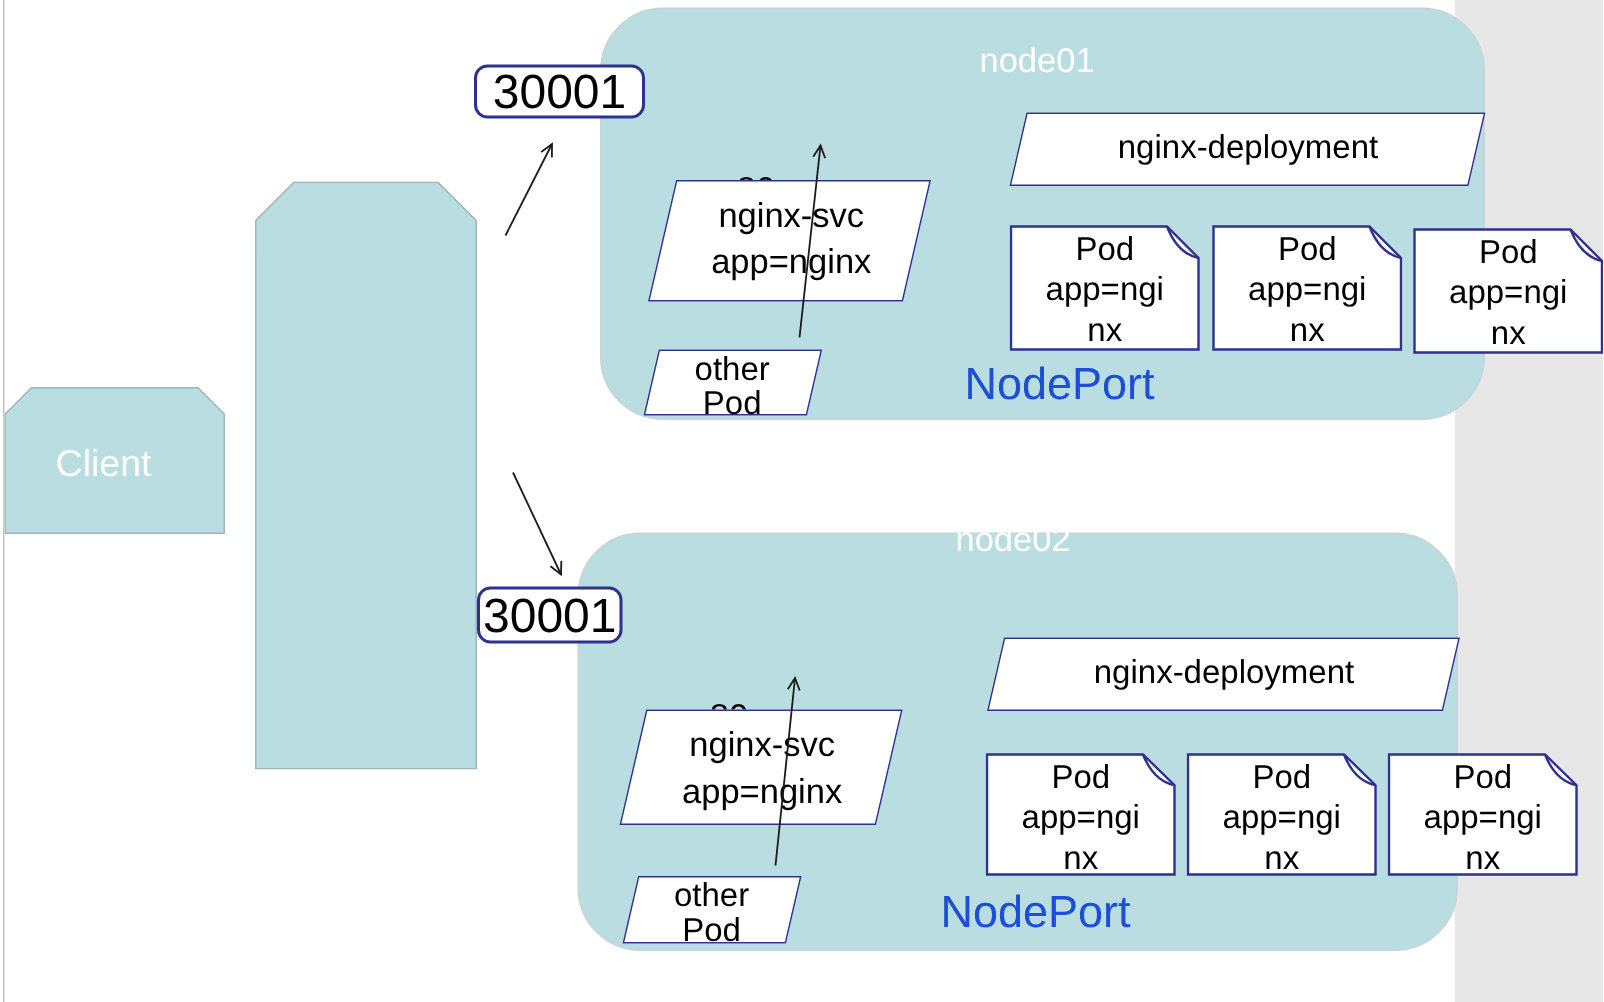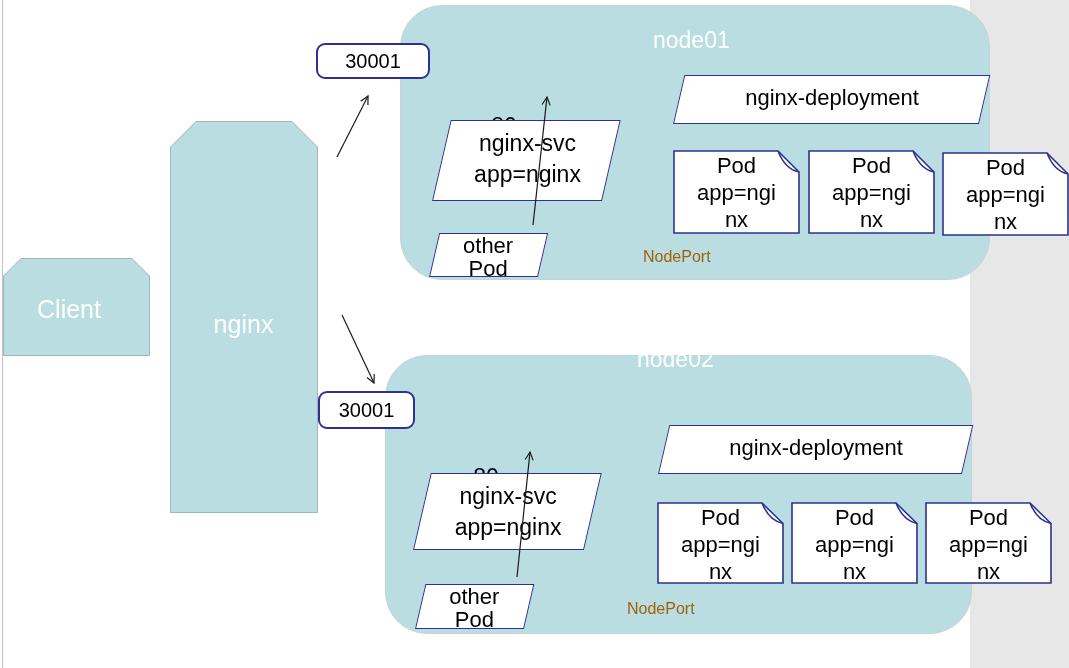--- a/index.html
+++ b/index.html
@@ -11,31 +11,31 @@
   .gray-strip{position:absolute;left:970px;top:0;width:99px;height:668px;background:#e7e7e7;}
 
   .node{
     position:absolute;background:#b9dde0;border:1px solid #c6d4d6;border-radius:42px;
   }
   .node01{left:400px;top:5px;width:588px;height:273px;}
   .node02{left:385px;top:355px;width:585px;height:277px;}
   .node-title{position:absolute;color:#ffffff;font-size:23px;line-height:26px;white-space:nowrap;}
   .node01-title{left:653px;top:27px;}
   .node02-title{left:637px;top:346px;}
-  .nodeport{position:absolute;color:#a16207;font-size:16px;line-height:26px;white-space:nowrap;}
+  .nodeport{position:absolute;color:#1d4ed8;font-size:30px;line-height:26px;white-space:nowrap;}
   .nodeport1{left:643px;top:244px;}
   .nodeport2{left:627px;top:596px;}
 
   .shape-svg{position:absolute;display:block;}
   .client-label{position:absolute;left:3px;top:295px;width:132px;text-align:center;color:#fff;font-size:25px;}
   .nginx-label{position:absolute;left:170px;top:310px;width:147px;text-align:center;color:#fff;font-size:25px;}
 
   .port-badge{
     position:absolute;background:#ffffff;border:2px solid #2e3192;border-radius:9px;
-    display:flex;align-items:center;justify-content:center;font-size:20px;color:#000;z-index:5;
+    display:flex;align-items:center;justify-content:center;font-size:32px;color:#000;z-index:5;
   }
   .port1{left:316px;top:43px;width:110px;height:32px;}
   .port2{left:318px;top:391px;width:93px;height:34px;}
 
   .para{
     position:absolute;background:#ffffff;border:1.5px solid #2e3192;
     transform:skewX(-13deg);transform-origin:0 100%;z-index:3;
   }
   .para-label{
     transform:skewX(13deg);display:block;width:100%;text-align:center;
@@ -80,21 +80,20 @@
   <div class="nodeport nodeport2">NodePort</div>
 
   <svg class="shape-svg" style="left:3px;top:258px;" width="147" height="98">
     <polygon points="0.5,18 18,0.5 129,0.5 146.5,18 146.5,97.5 0.5,97.5" fill="#b9dde0" stroke="#a0b4ba" stroke-width="1"></polygon>
   </svg>
   <div class="client-label">Client</div>
 
   <svg class="shape-svg" style="left:170px;top:121px;" width="148" height="392">
     <polygon points="0.5,26 26,0.5 122,0.5 147.5,26 147.5,391.5 0.5,391.5" fill="#b9dde0" stroke="#a0b4ba" stroke-width="1"></polygon>
   </svg>
-  <div class="nginx-label">nginx</div>
 
   <div class="port-badge port1">30001</div>
   <div class="port-badge port2">30001</div>
 
   <div class="port80 port80-1">80</div>
   <div class="para svc1">
     <span class="para-label svc-label">nginx-svc
 app=nginx</span>
   </div>
   <div class="para other1">

